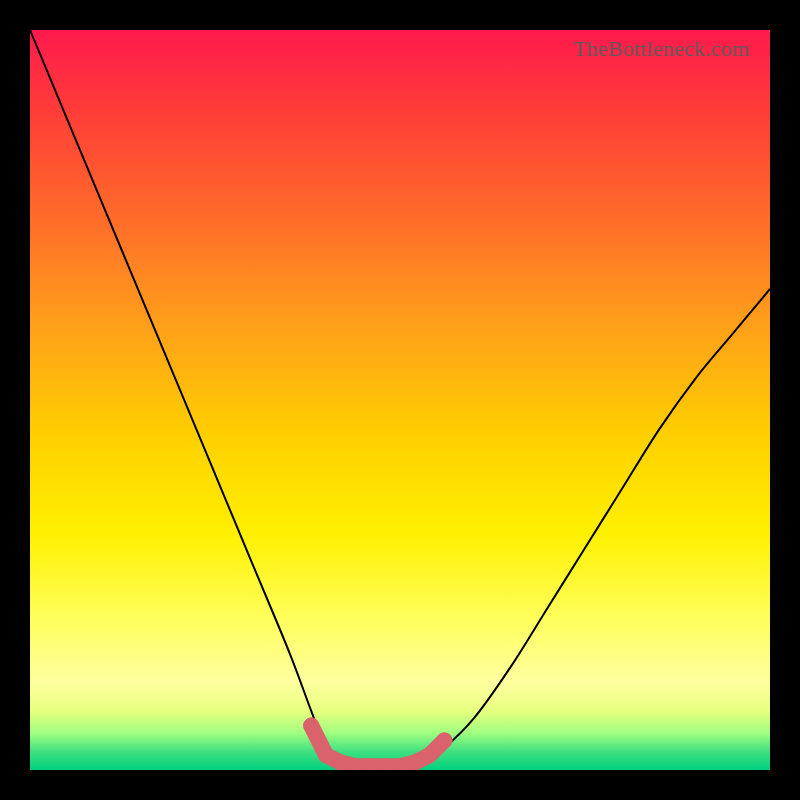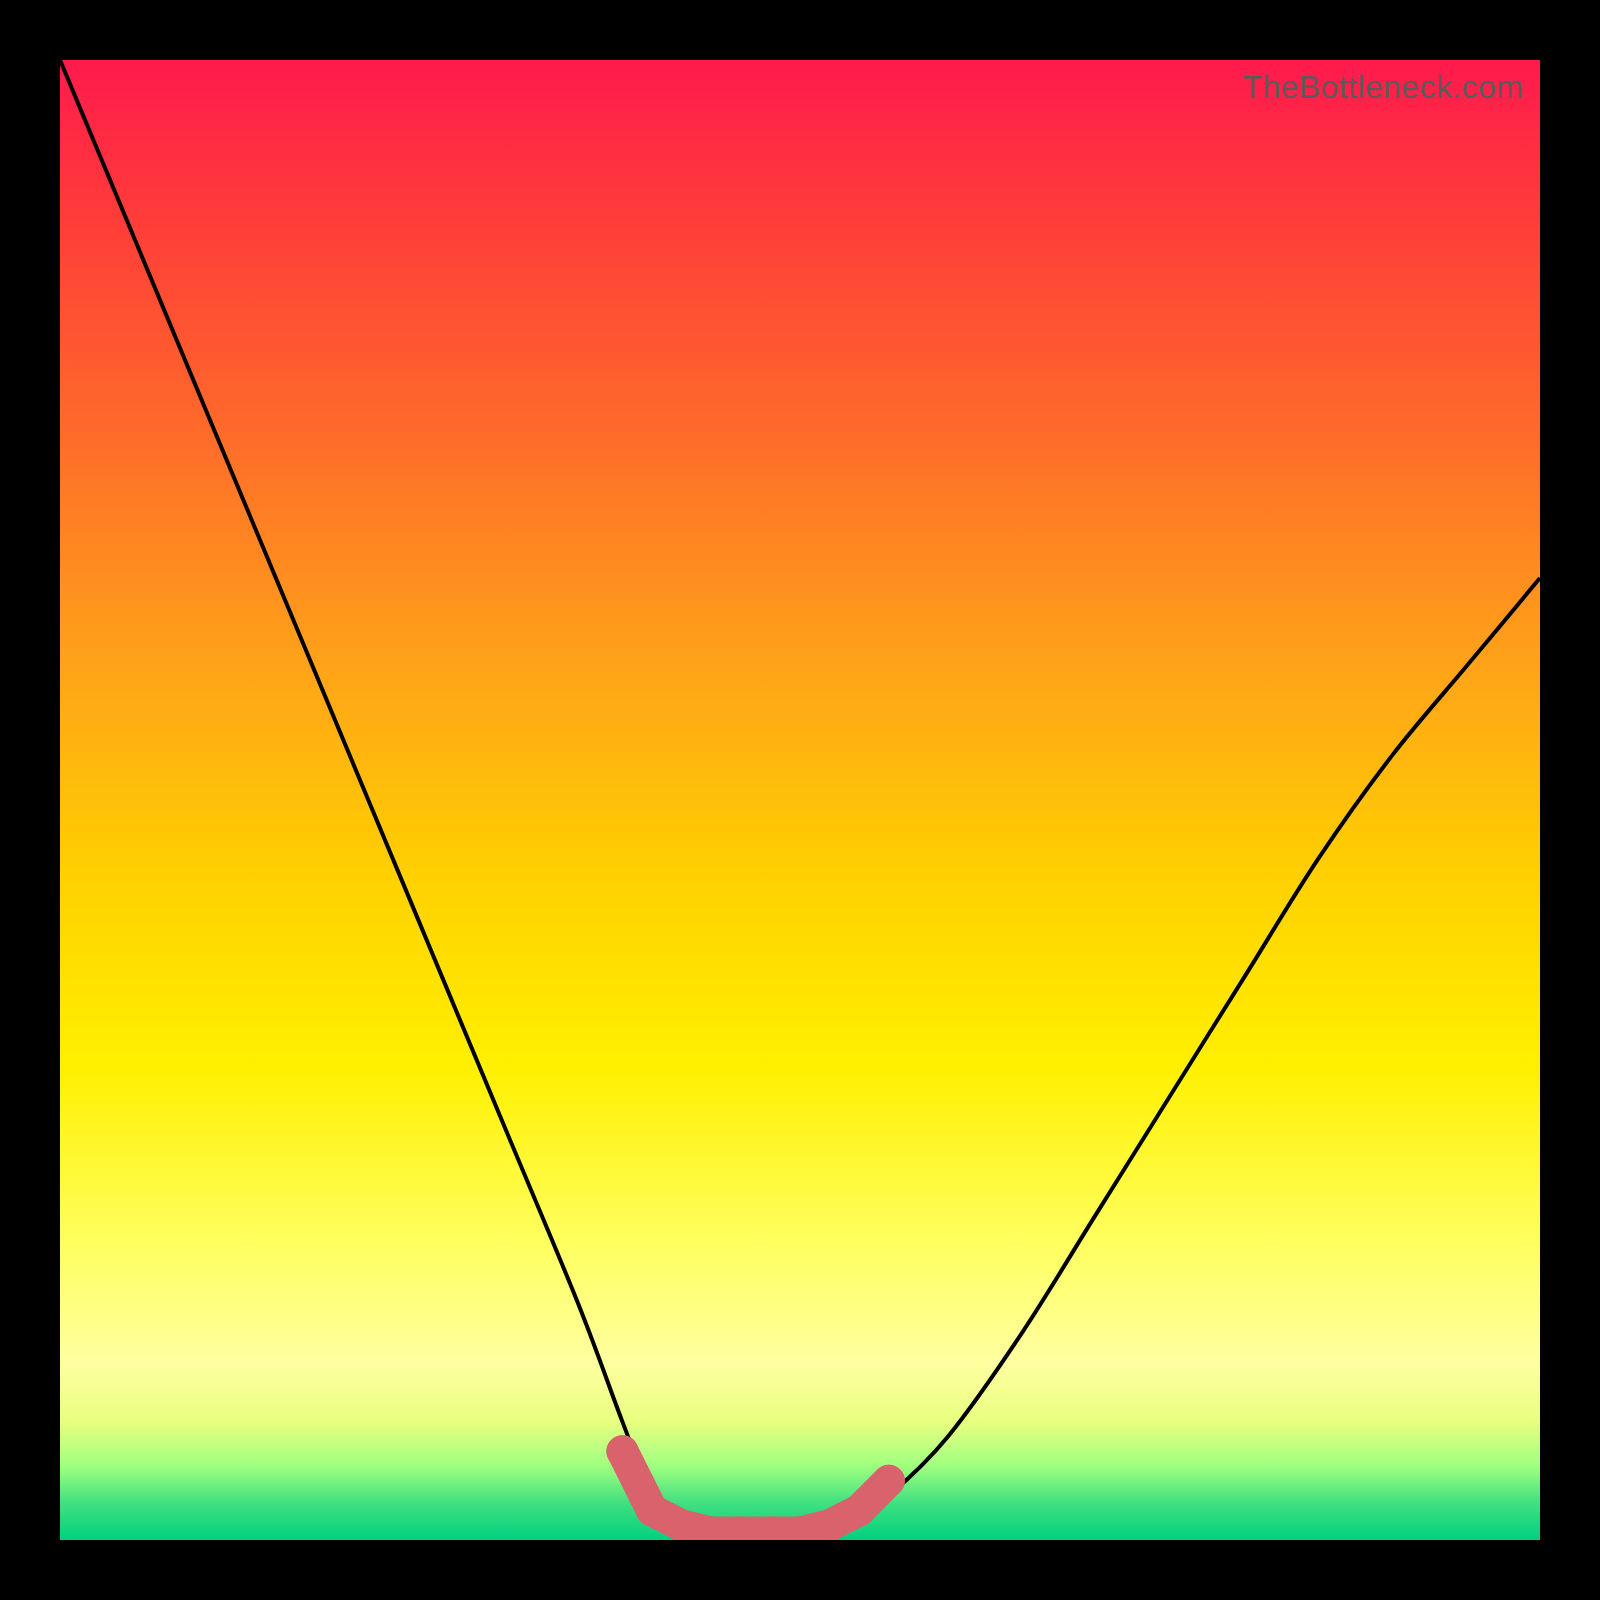--- a/index.html
+++ b/index.html
@@ -33,25 +33,26 @@
       #ffff60 80%,
       #ffffa0 88%,
       #e8ff80 92%,
       #a0ff80 95%,
       #40e080 97.5%,
       #00d080 100%);
   }
   .watermark {
     position: absolute;
     top: 6px;
-    right: 8px;
+    right: 20px;
     color: #5a5a5a;
-    font-size: 16px;
+    font-size: 22px;
     font-weight: 400;
     letter-spacing: 0.2px;
+    font-family: Liberation Serif, serif;
   }
   svg.curve {
     position: absolute;
     left: 0;
     top: 0;
     width: 740px;
     height: 740px;
   }
 </style>
 </head>

